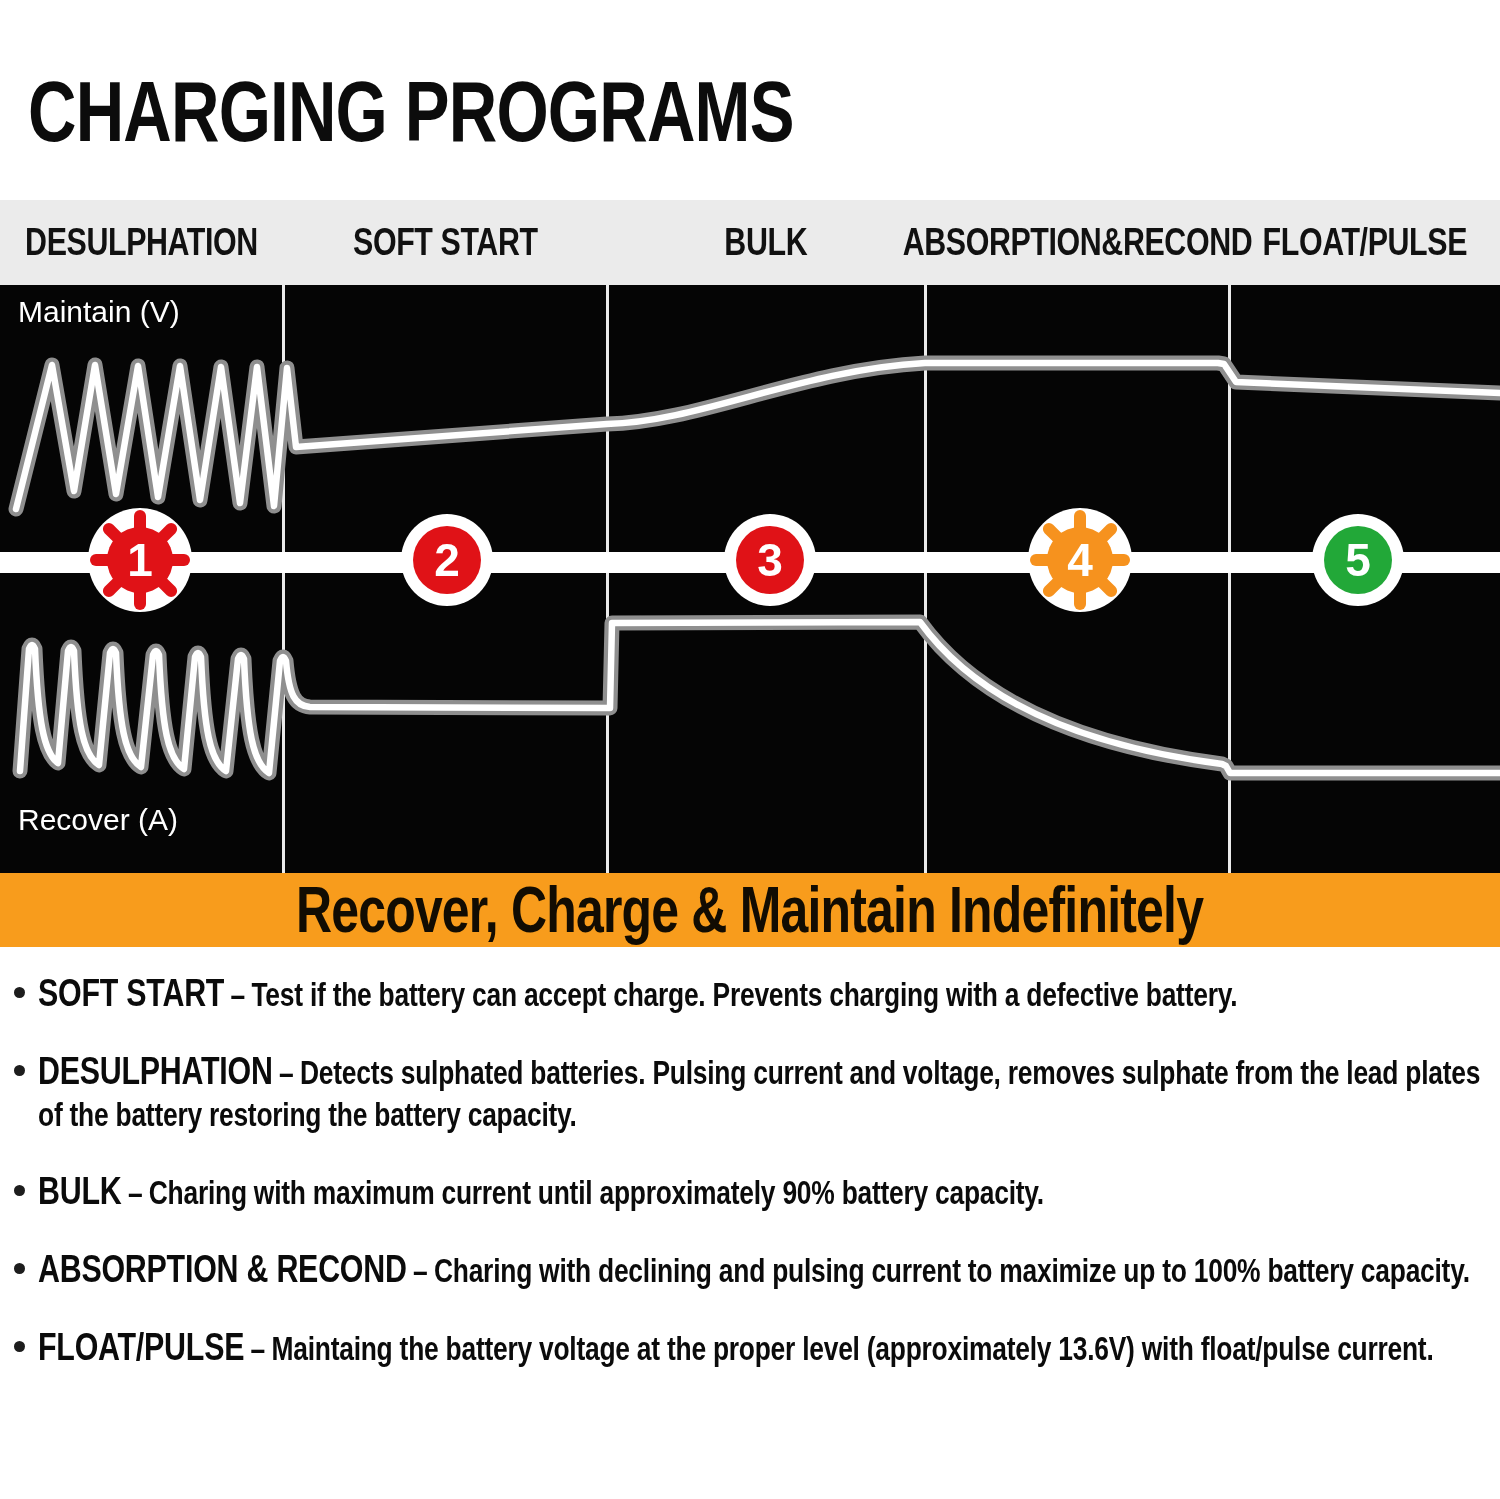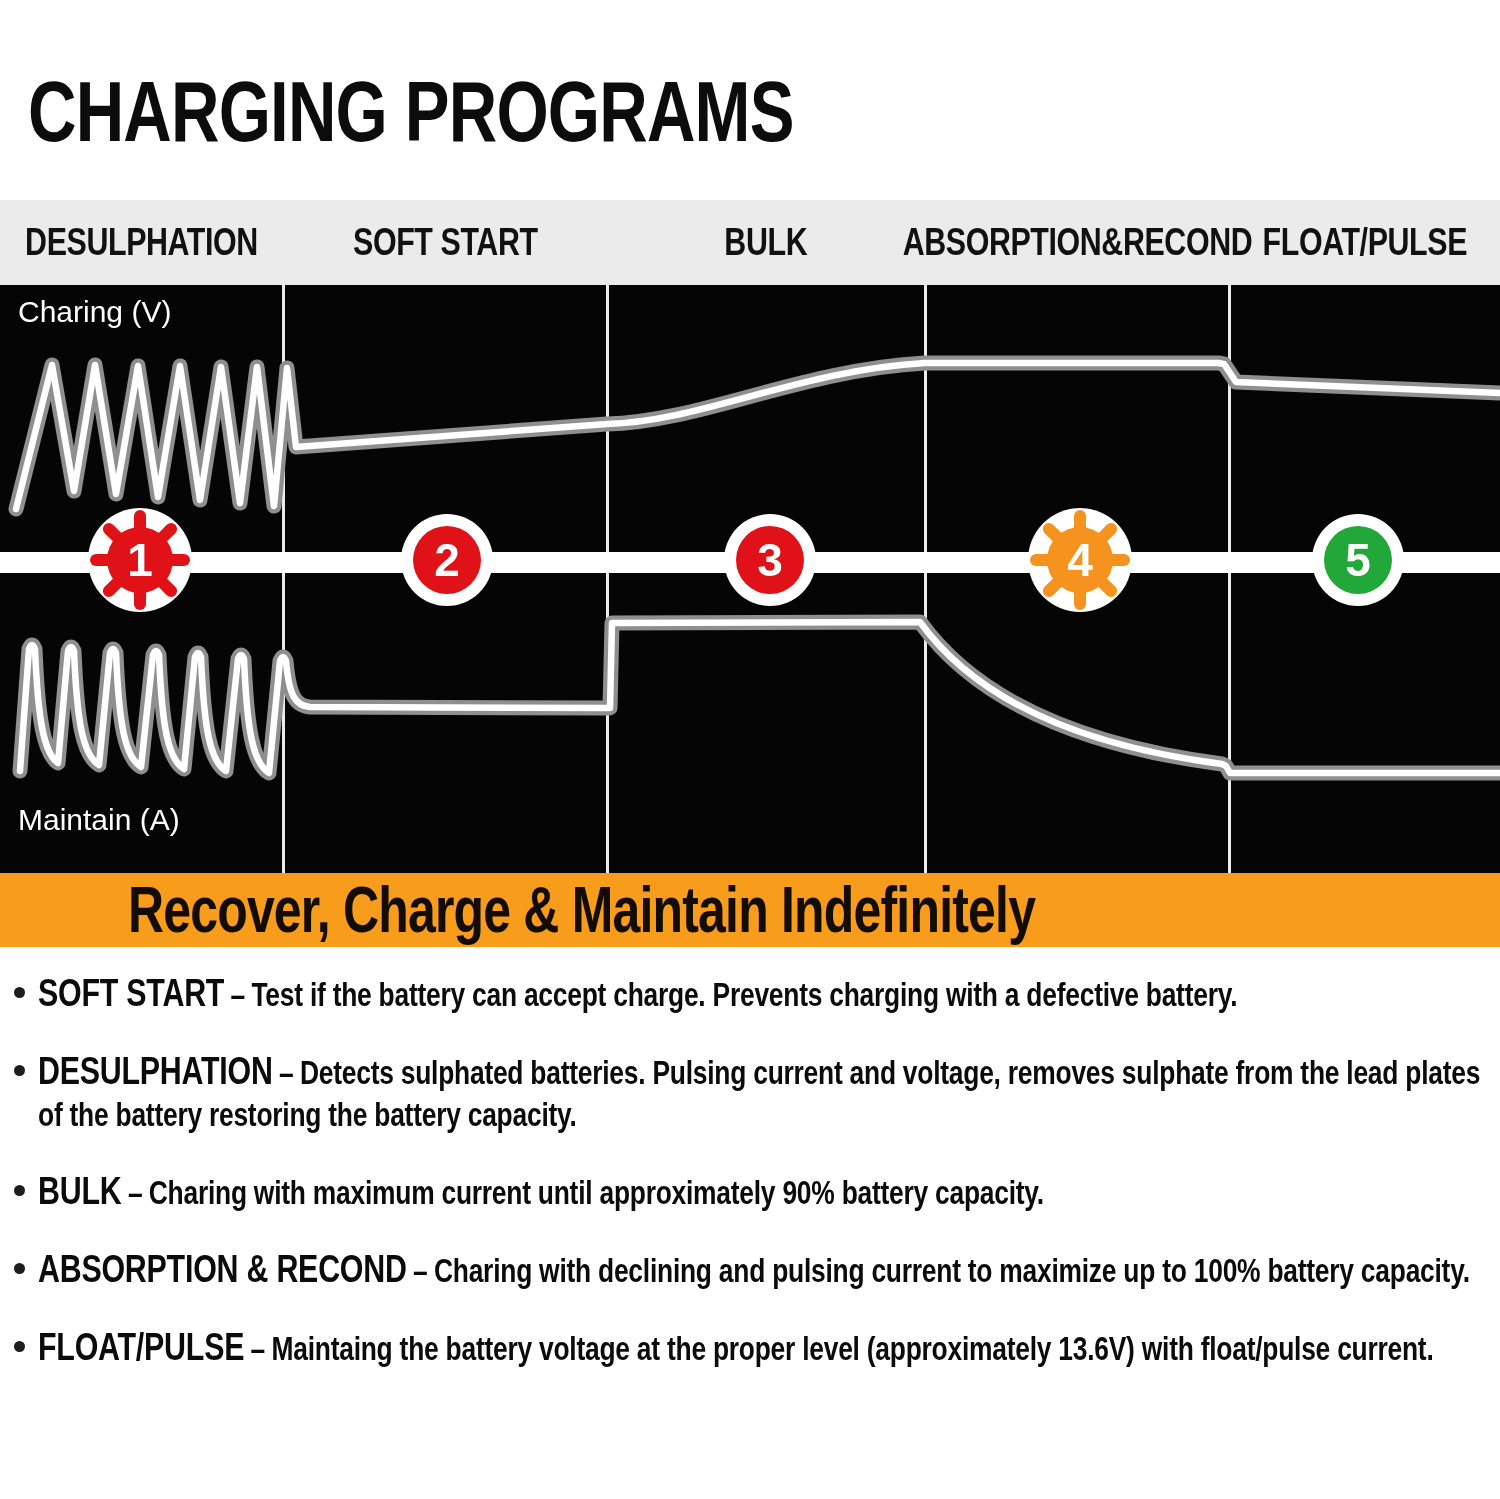--- a/index.html
+++ b/index.html
@@ -44,21 +44,21 @@
   .badge.gear{width:104px;height:104px;top:223px;}
   .badge.plain{width:92px;height:92px;top:229px;}
   .b1{left:88px;}   
   .b2{left:401px;}  
   .b3{left:724px;}  
   .b4{left:1028px;} 
   .b5{left:1312px;} 
   
   .banner{
     position:absolute;left:0;top:873px;width:1500px;height:74px;
-    display:flex;align-items:center;justify-content:flex-start;
+    display:flex;align-items:center;justify-content:center;
   }
   .banner span{
     font-size:64px;font-weight:900;color:#120c02;white-space:nowrap;letter-spacing:-1px;
     transform:scaleX(0.78);transform-origin:center center;
   }
   
   .bullets{position:absolute;left:14px;top:975px;width:1486px;margin:0;padding:0;list-style:none;}
   .bullets li{position:relative;padding-left:24px;margin:0 0 34px 0;}
   .dot{position:absolute;left:0;top:12px;width:11px;height:11px;border-radius:50%;background:#1d1d1d;}
   .bullet-text{
@@ -107,22 +107,22 @@
       <g>
         <path class="glow" d="M 16 224 L 52 80 L 74 206 L 95 80 L 116 209 L 138 81 L 158 212 L 180 81 L 200 215 L 221 82 L 240 218 L 257 82 L 274 221 L 287 83 L 296 162 L 607 139 C 700 137 800 85 925 78 L 1218 78 L 1224 79 L 1236 97 L 1500 108"></path>
         <path class="core" d="M 16 224 L 52 80 L 74 206 L 95 80 L 116 209 L 138 81 L 158 212 L 180 81 L 200 215 L 221 82 L 240 218 L 257 82 L 274 221 L 287 83 L 296 162 L 607 139 C 700 137 800 85 925 78 L 1218 78 L 1224 79 L 1236 97 L 1500 108"></path>
       </g>
       <g>
         <path class="glow" d="M 20 486 L 29 364 Q 32 356 35 364 C 38 436 44 468 58 478 L 68 366 Q 71 358 74 366 C 77 438 83 470 99 480 L 110 368 Q 113 360 116 368 C 119 440 125 472 141 482 L 153 370 Q 156 362 159 370 C 162 442 168 474 184 484 L 195 372 Q 198 364 201 372 C 204 444 210 476 226 486 L 238 374 Q 241 366 244 374 C 247 446 253 478 269 488 L 280 376 Q 283 368 286 376 C 289 410 295 421 310 422 L 610 423 L 612 338 L 920 337 C 980 420 1090 462 1222 479 L 1226 481 L 1230 488 L 1500 488"></path>
         <path class="core" d="M 20 486 L 29 364 Q 32 356 35 364 C 38 436 44 468 58 478 L 68 366 Q 71 358 74 366 C 77 438 83 470 99 480 L 110 368 Q 113 360 116 368 C 119 440 125 472 141 482 L 153 370 Q 156 362 159 370 C 162 442 168 474 184 484 L 195 372 Q 198 364 201 372 C 204 444 210 476 226 486 L 238 374 Q 241 366 244 374 C 247 446 253 478 269 488 L 280 376 Q 283 368 286 376 C 289 410 295 421 310 422 L 610 423 L 612 338 L 920 337 C 980 420 1090 462 1222 479 L 1226 481 L 1230 488 L 1500 488"></path>
       </g>
     </svg>
 
-    <span class="axis-label v">Charing (V)</span>
-    <span class="axis-label c">Maintain (A)</span>
+    <span class="axis-label v">Maintain (V)</span>
+    <span class="axis-label c">Recover (A)</span>
 
     <div class="badge gear b1">
       <svg viewBox="-52 -52 104 104">
         <g fill="#e01217">
           <rect x="-6" y="-50" width="12" height="24" rx="6"></rect>
           <rect x="-6" y="-50" width="12" height="24" rx="6" transform="rotate(45)"></rect>
           <rect x="-6" y="-50" width="12" height="24" rx="6" transform="rotate(90)"></rect>
           <rect x="-6" y="-50" width="12" height="24" rx="6" transform="rotate(135)"></rect>
           <rect x="-6" y="-50" width="12" height="24" rx="6" transform="rotate(180)"></rect>
           <rect x="-6" y="-50" width="12" height="24" rx="6" transform="rotate(225)"></rect>

